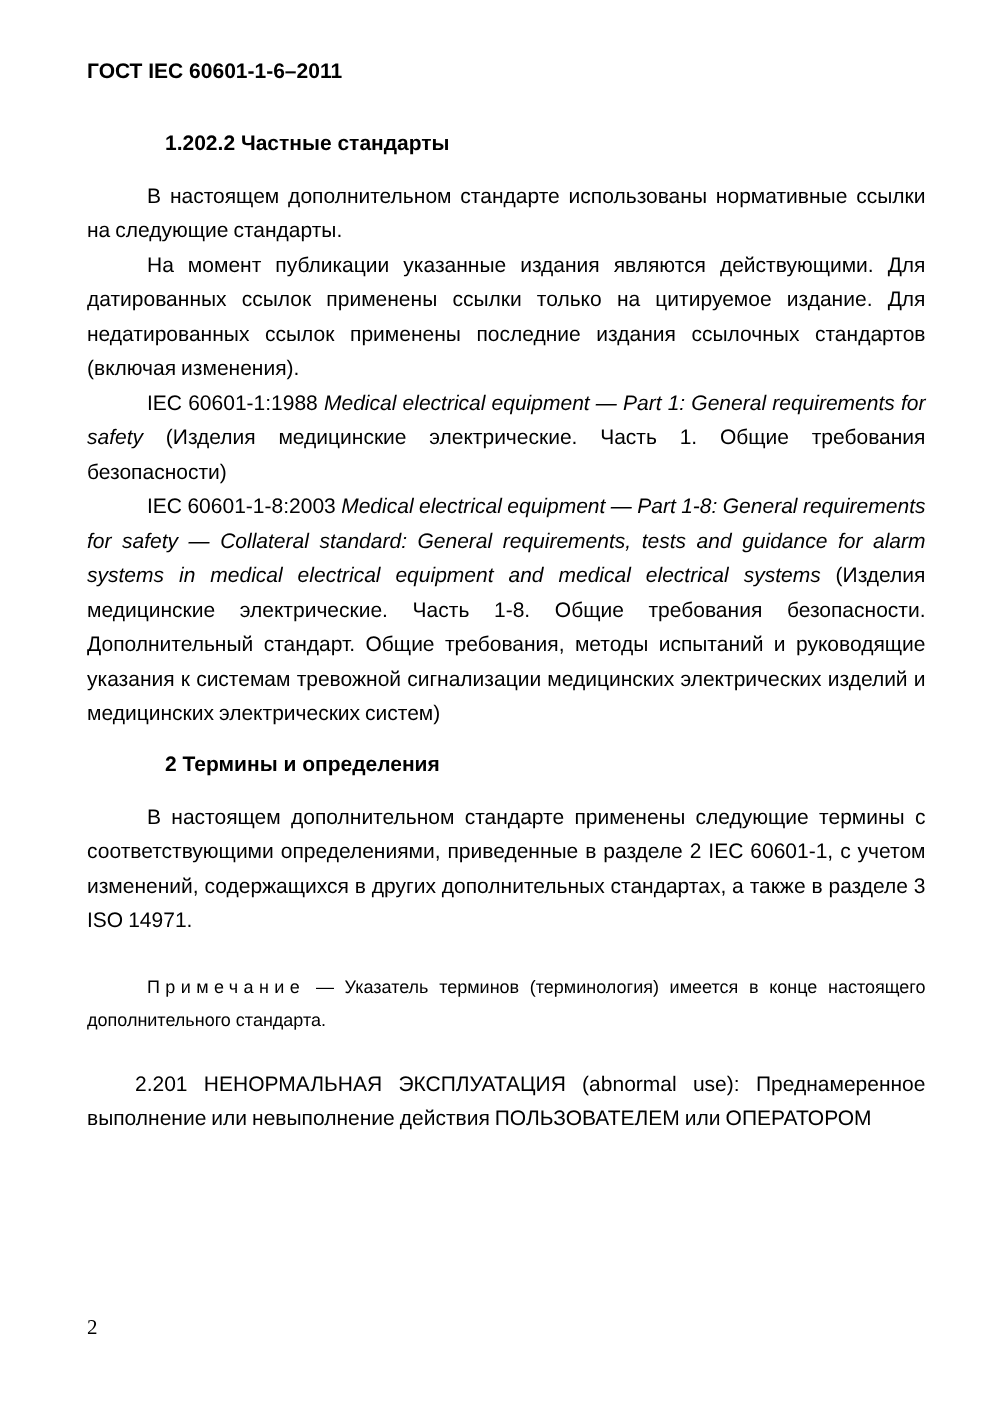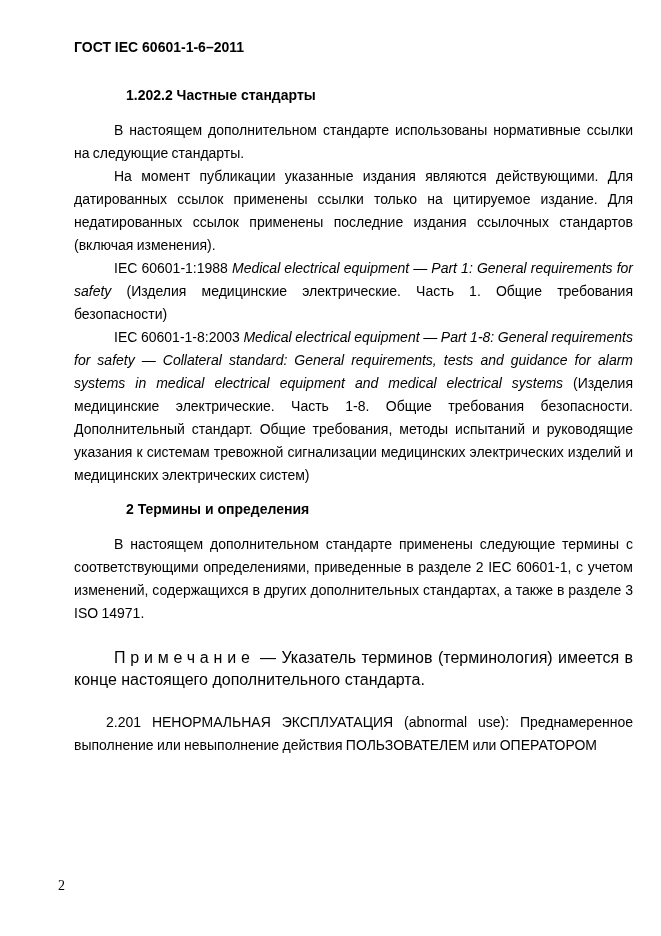--- a/index.html
+++ b/index.html
@@ -15,21 +15,21 @@
     color: #000000;
     font-family: "Liberation Sans", "DejaVu Sans", sans-serif;
     font-size: 14px;
     line-height: 23px;
     overflow: hidden;
     box-sizing: border-box;
   }
   .content {
     position: absolute;
     top: 0;
-    left: 74px;
+    left: 58px;
     width: 559px;
   }
   .doc-header {
     margin: 36px 0 0 0;
     font-weight: bold;
     white-space: nowrap;
   }
   .heading {
     font-weight: bold;
     padding-left: 40px;
@@ -51,21 +51,21 @@
     margin: 0;
     text-align: justify;
     text-indent: 40px;
     word-spacing: -0.04em;
   }
   p.ref-par .ref-title-en {
     font-style: italic;
   }
   p.note-par {
     margin: 22px 0 12px 0;
-    font-size: 16px;
+    font-size: 12px;
     line-height: 22px;
     text-align: justify;
     text-indent: 40px;
   }
   .note-label {
     letter-spacing: 0.3em;
   }
   p.term-par {
     margin: 20px 0 0 0;
     text-align: justify;

